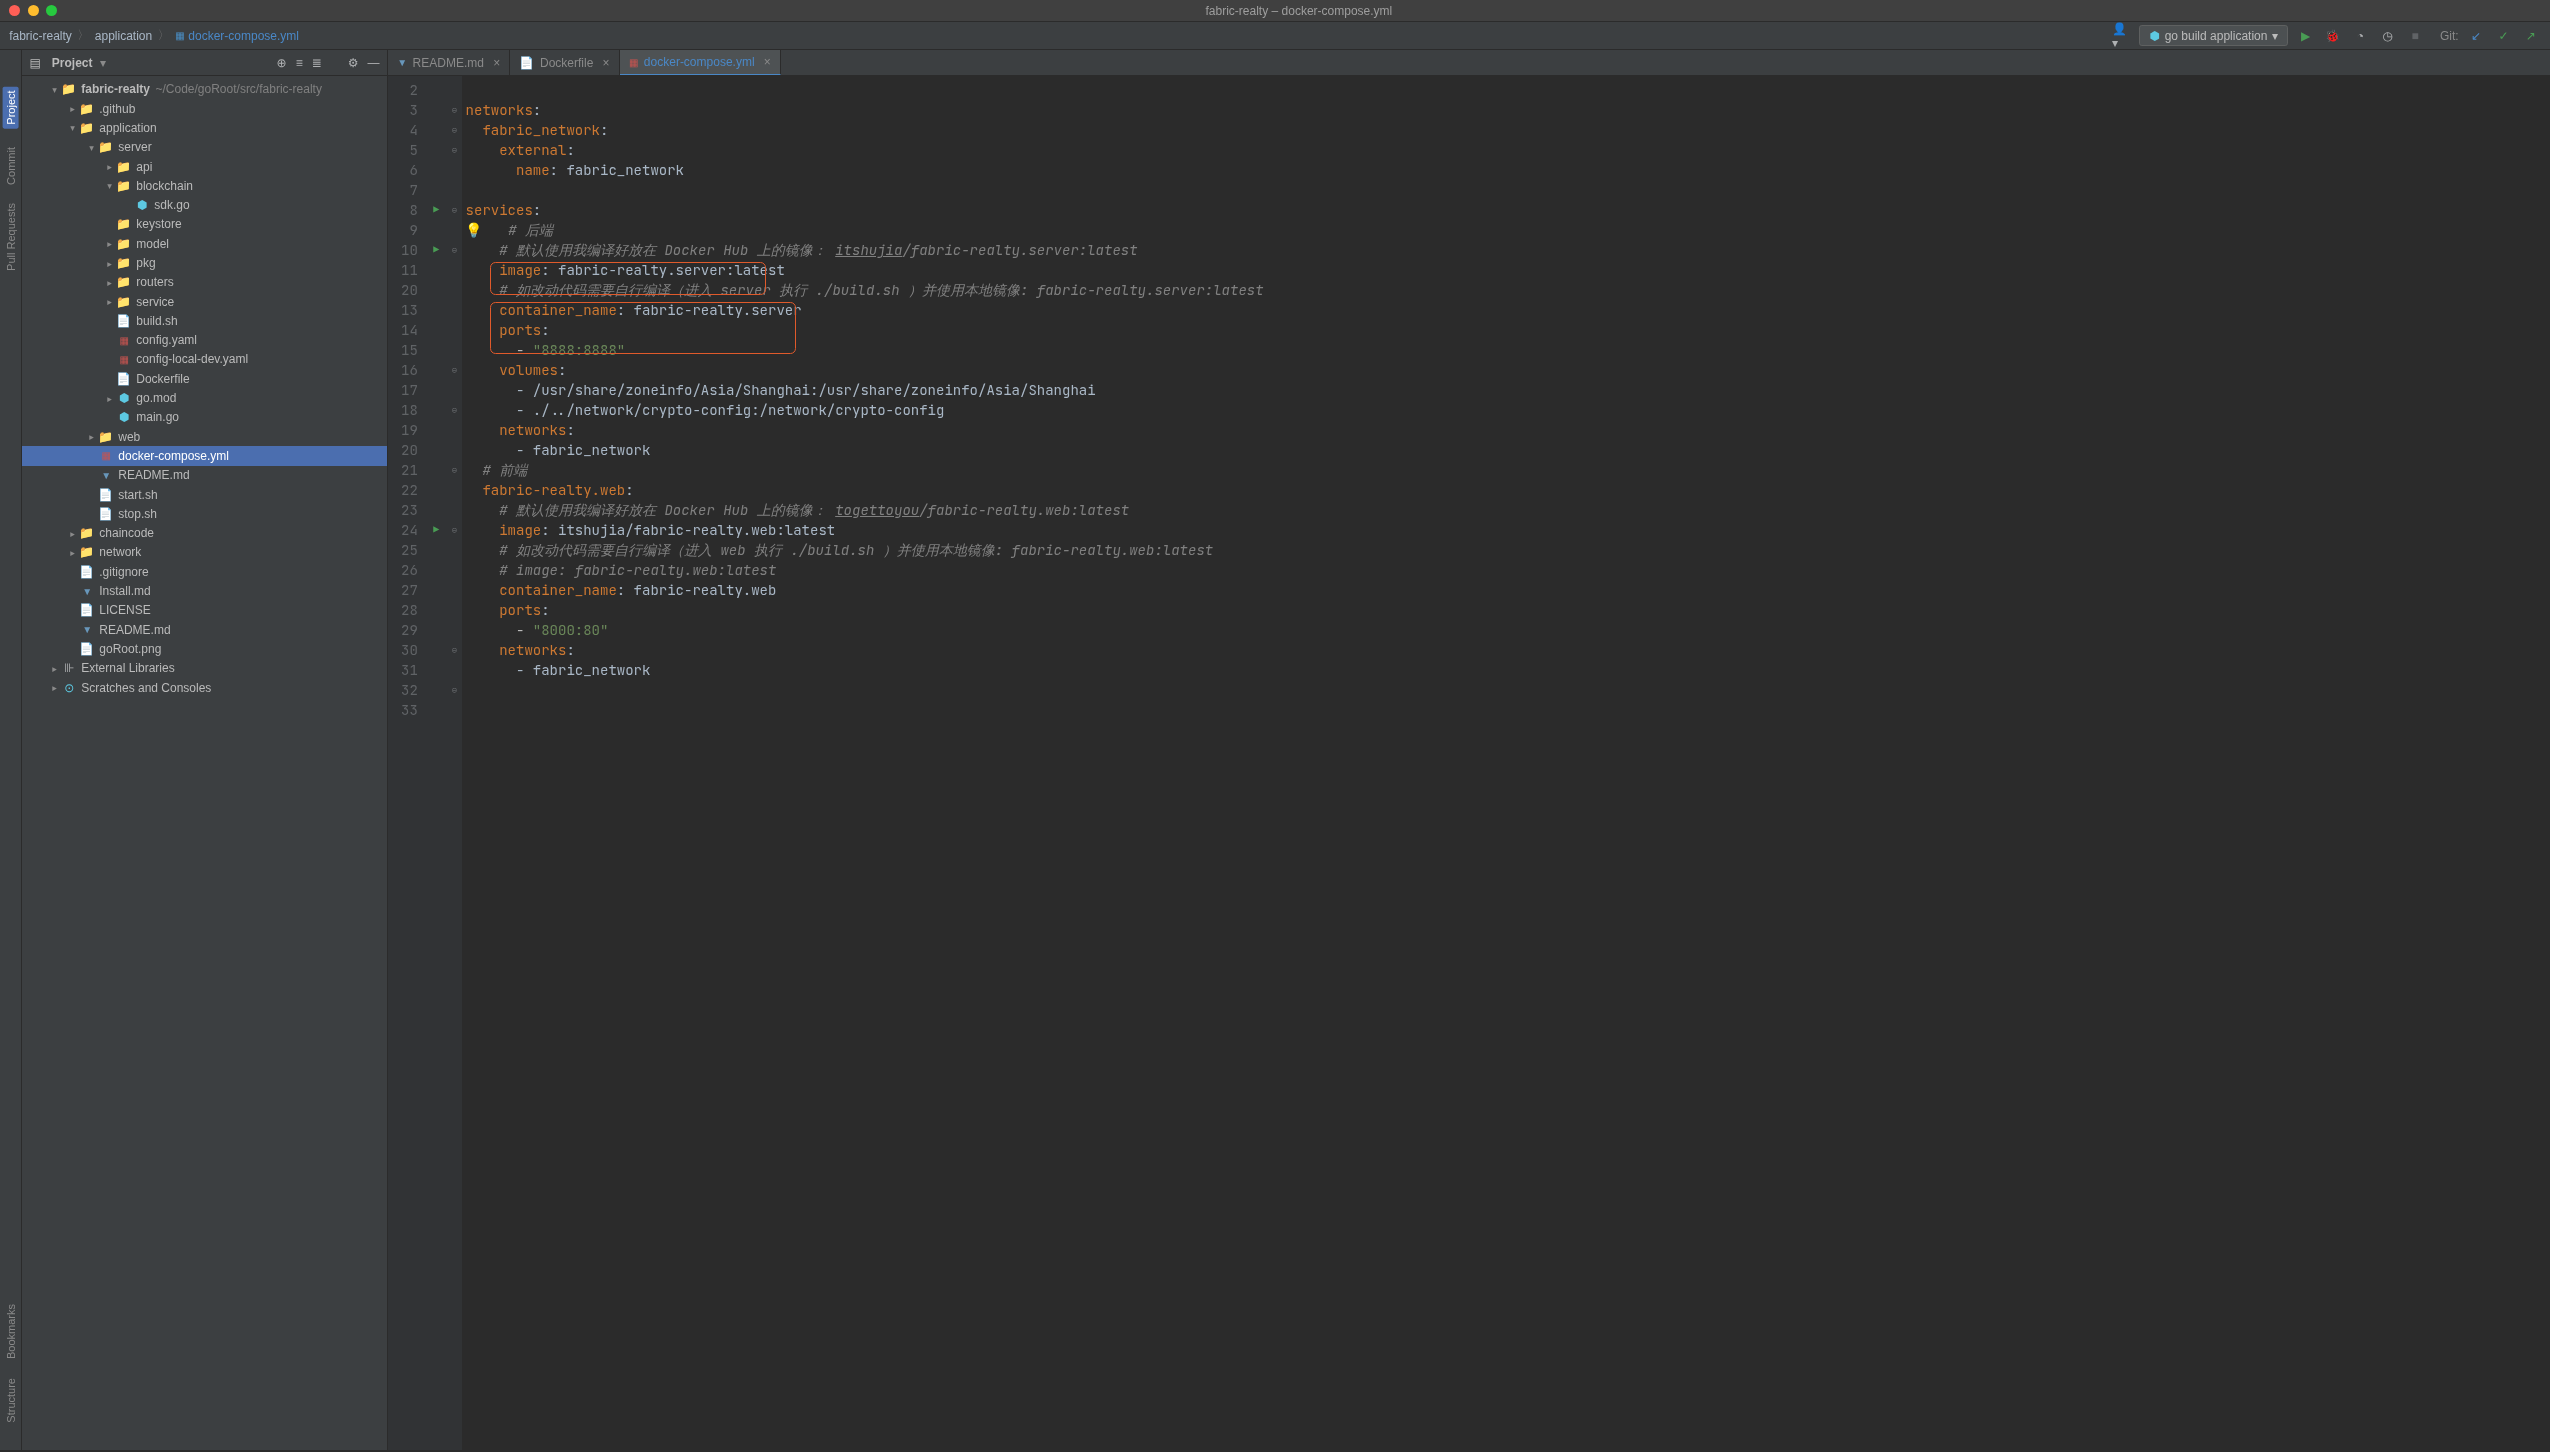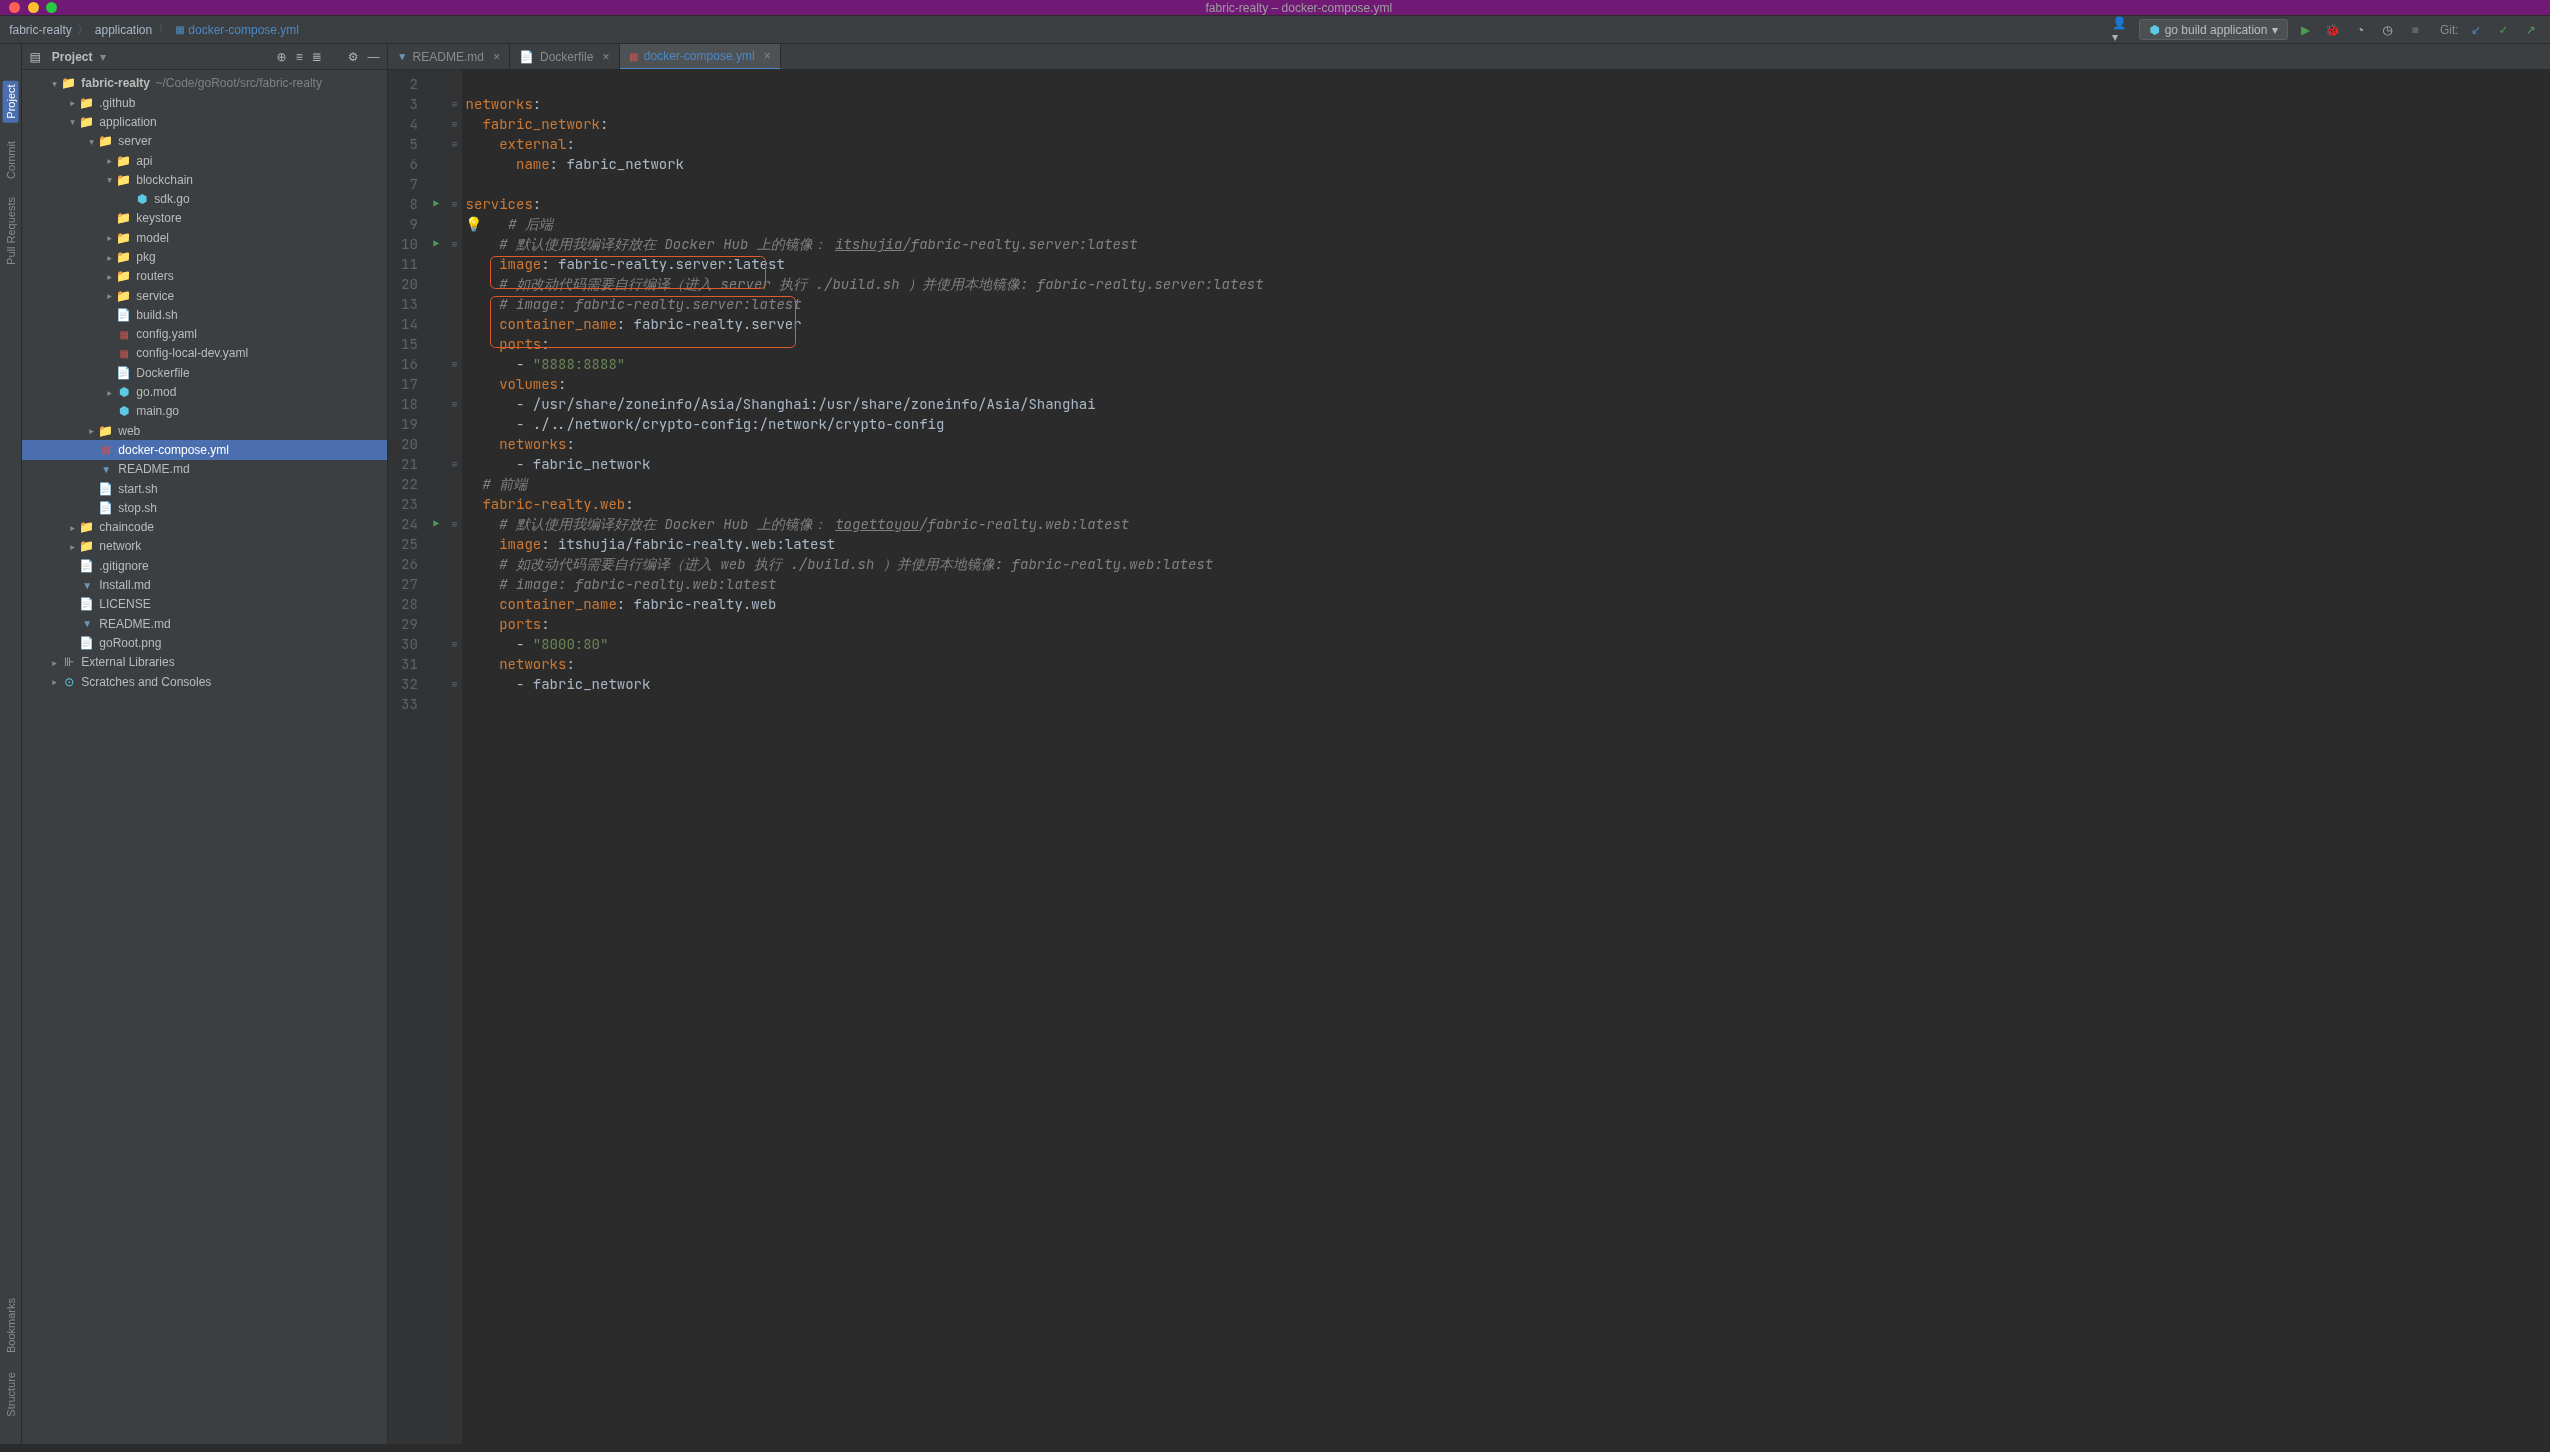--- a/index.html
+++ b/index.html
@@ -7,22 +7,22 @@
   font-family: -apple-system, BlinkMacSystemFont, "Segoe UI", sans-serif;
   background: #2b2b2b;
   color: #bbbbbb;
   font-size: 12px;
   width: 2550px;
   height: 1453px;
   overflow: hidden;
   transform-origin: top left;
 }
 .titlebar {
-  height: 16px;
-  background: #701a75;
+  height: 22px;
+  background: #404040;
   display: flex;
   align-items: center;
   padding: 0 9.2px;
   border-bottom: 0.9px solid #2b2b2b;
 }
 .traffic-lights { display: flex; gap: 7.4px; }
 .tl { width: 11px; height: 11px; border-radius: 50%; }
 .tl.red { background: #ff5f56; }
 .tl.yellow { background: #ffbd2e; }
 .tl.green { background: #27c93f; }
@@ -582,21 +582,20 @@
             <div class="code-line"><span class="tok-key">networks</span><span class="tok-val">:</span></div>
             <div class="code-line"><span>  </span><span class="tok-key">fabric_network</span><span class="tok-val">:</span></div>
             <div class="code-line"><span>    </span><span class="tok-key">external</span><span class="tok-val">:</span></div>
             <div class="code-line"><span>      </span><span class="tok-key">name</span><span class="tok-val">: fabric_network</span></div>
             <div class="code-line"></div>
             <div class="code-line"><span class="tok-key">services</span><span class="tok-val">:</span></div>
             <div class="code-line"><span class="bulb">💡 </span><span>  </span><span class="tok-comment"># 后端</span></div>
             <div class="code-line"><span>    </span><span class="tok-comment"># 默认使用我编译好放在 Docker Hub 上的镜像： </span><span class="tok-link">itshujia</span><span class="tok-comment">/fabric-realty.server:latest</span></div>
             <div class="code-line"><span>    </span><span class="tok-key">image</span><span class="tok-val">: </span><span class="tok-val tok-under">fabric-realty.server</span><span class="tok-val">:latest</span></div>
             <div class="code-line"><span>    </span><span class="tok-comment"># 如改动代码需要自行编译（进入 server 执行 ./build.sh ）并使用本地镜像: fabric-realty.server:latest</span></div>
-            <div class="code-line"><span>    </span><span class="tok-comment"># image: fabric-realty.server:latest</span></div>
             <div class="code-line"><span>    </span><span class="tok-key">container_name</span><span class="tok-val">: fabric-realty.server</span></div>
             <div class="code-line"><span>    </span><span class="tok-key">ports</span><span class="tok-val">:</span></div>
             <div class="code-line"><span>      - </span><span class="tok-str">"8888:8888"</span></div>
             <div class="code-line"><span>    </span><span class="tok-key">volumes</span><span class="tok-val">:</span></div>
             <div class="code-line"><span>      </span><span class="tok-val">- /usr/share/</span><span class="tok-val tok-under">zoneinfo</span><span class="tok-val">/Asia/Shanghai:/usr/share/</span><span class="tok-val tok-under">zoneinfo</span><span class="tok-val">/Asia/Shanghai</span></div>
             <div class="code-line"><span>      </span><span class="tok-val">- ./../network/crypto-config:/network/crypto-config</span></div>
             <div class="code-line"><span>    </span><span class="tok-key">networks</span><span class="tok-val">:</span></div>
             <div class="code-line"><span>      </span><span class="tok-val">- fabric_network</span></div>
             <div class="code-line"><span>  </span><span class="tok-comment"># 前端</span></div>
             <div class="code-line"><span>  </span><span class="tok-key">fabric-realty.web</span><span class="tok-val">:</span></div>

